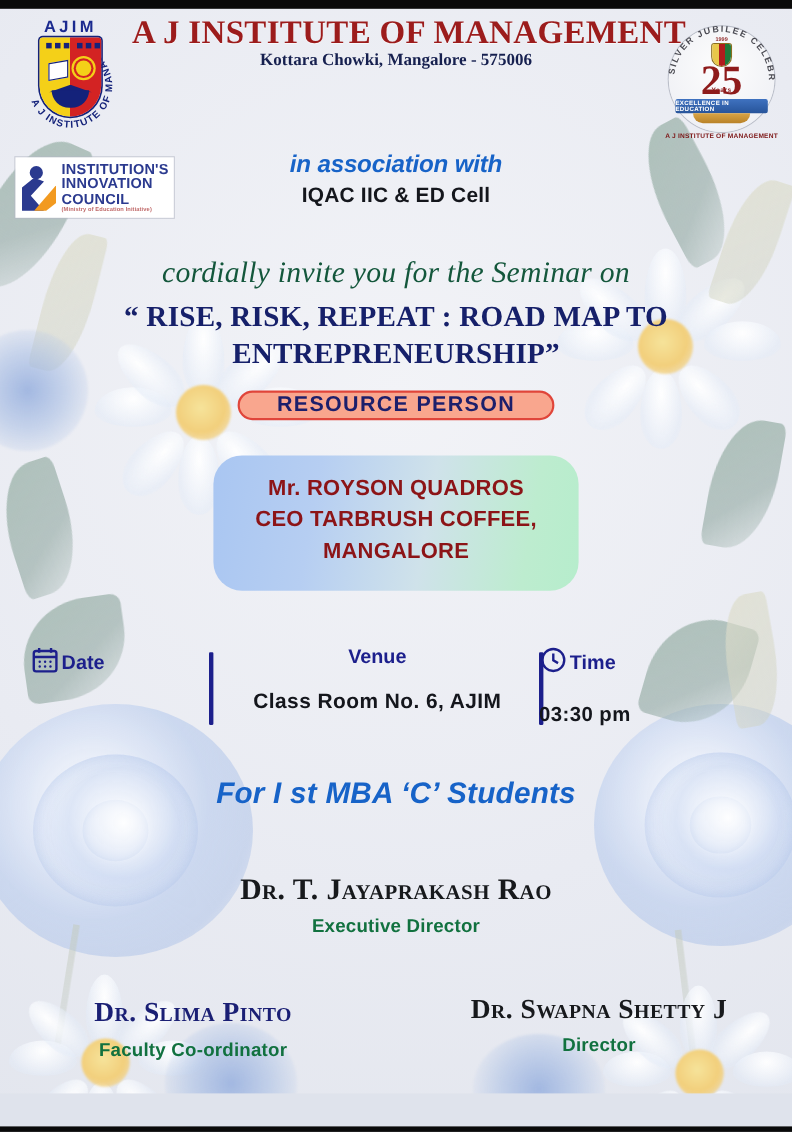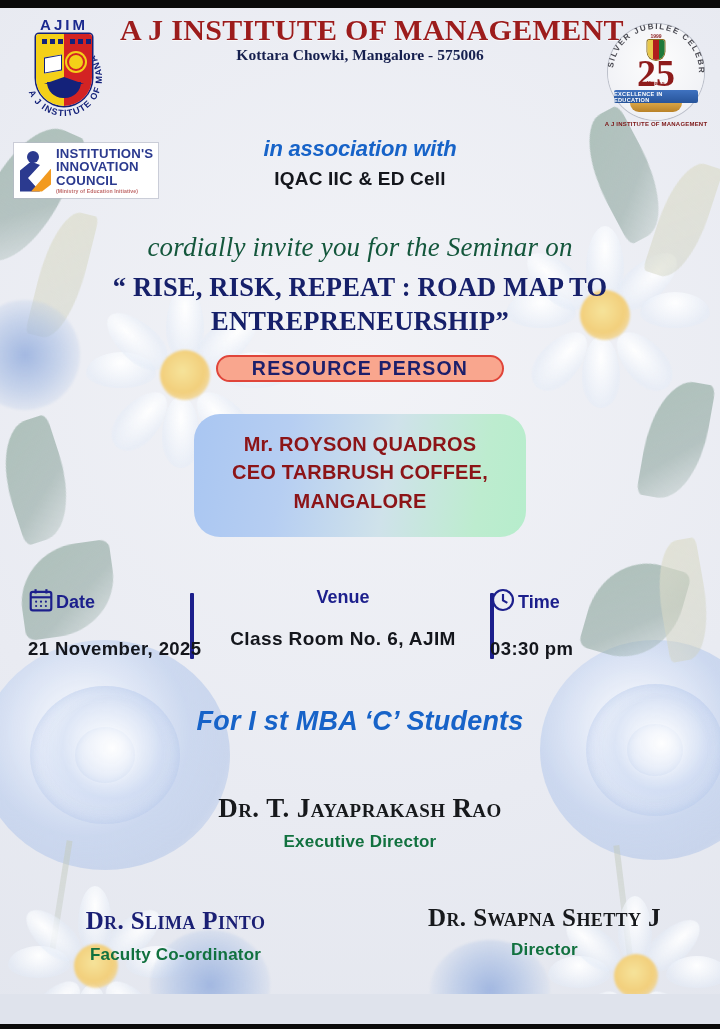--- a/index.html
+++ b/index.html
@@ -456,21 +456,20 @@
               <circle cx="7.5" cy="13.5" r="1" fill="#1c1f8c" stroke="none"></circle>
               <circle cx="12" cy="13.5" r="1" fill="#1c1f8c" stroke="none"></circle>
               <circle cx="16.5" cy="13.5" r="1" fill="#1c1f8c" stroke="none"></circle>
               <circle cx="7.5" cy="17.5" r="1" fill="#1c1f8c" stroke="none"></circle>
               <circle cx="12" cy="17.5" r="1" fill="#1c1f8c" stroke="none"></circle>
               <circle cx="16.5" cy="17.5" r="1" fill="#1c1f8c" stroke="none"></circle>
             </svg>
           </span>
           <span>Date</span>
         </div>
-        <div class="info-val">21 November, 2025</div>
       </div>
 
       <div class="info-col center">
         <div class="info-head">
           <span>Venue</span>
         </div>
         <div class="info-val">Class Room No. 6, AJIM</div>
       </div>
 
       <div class="info-col right">

